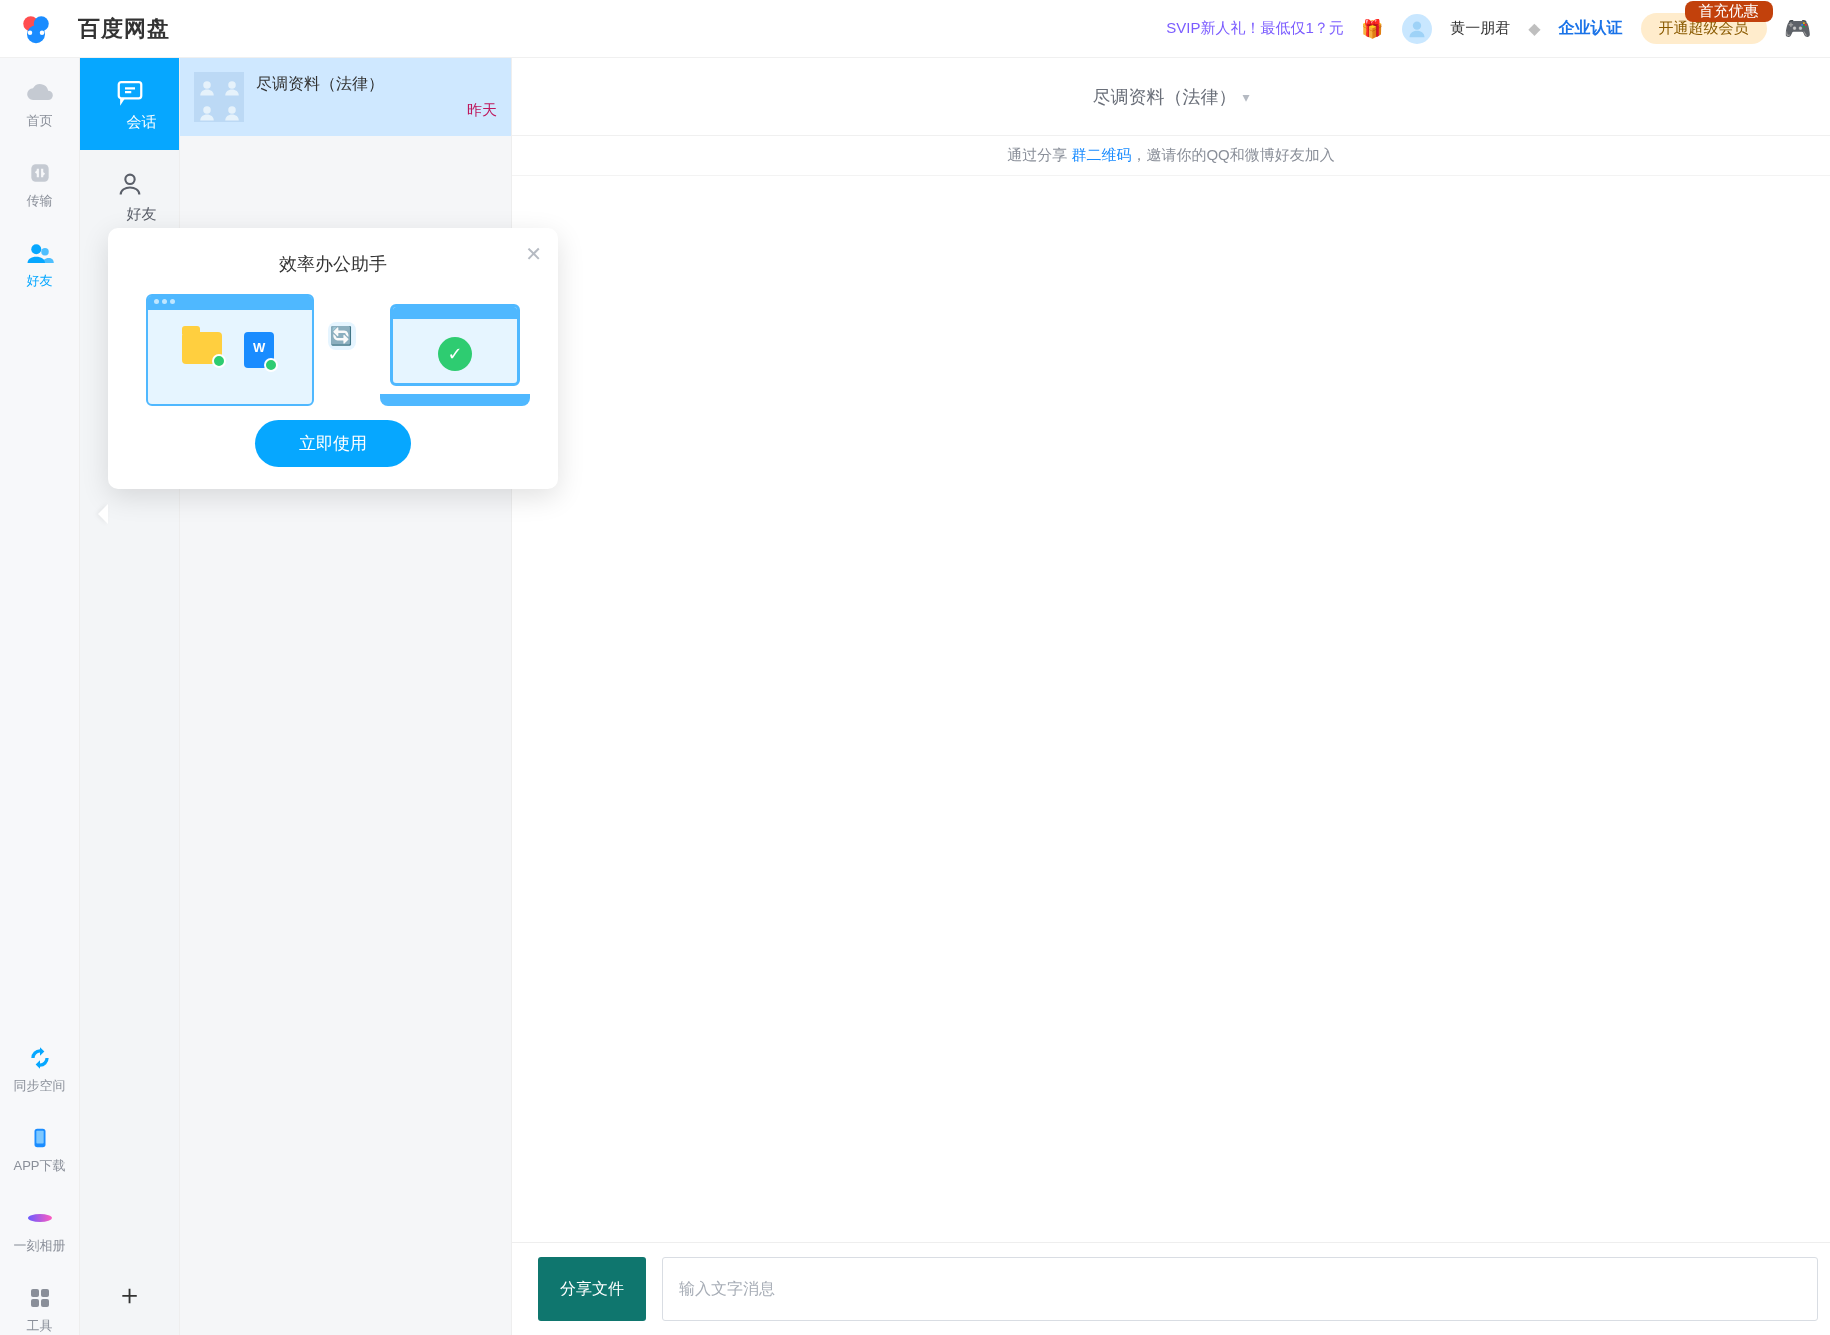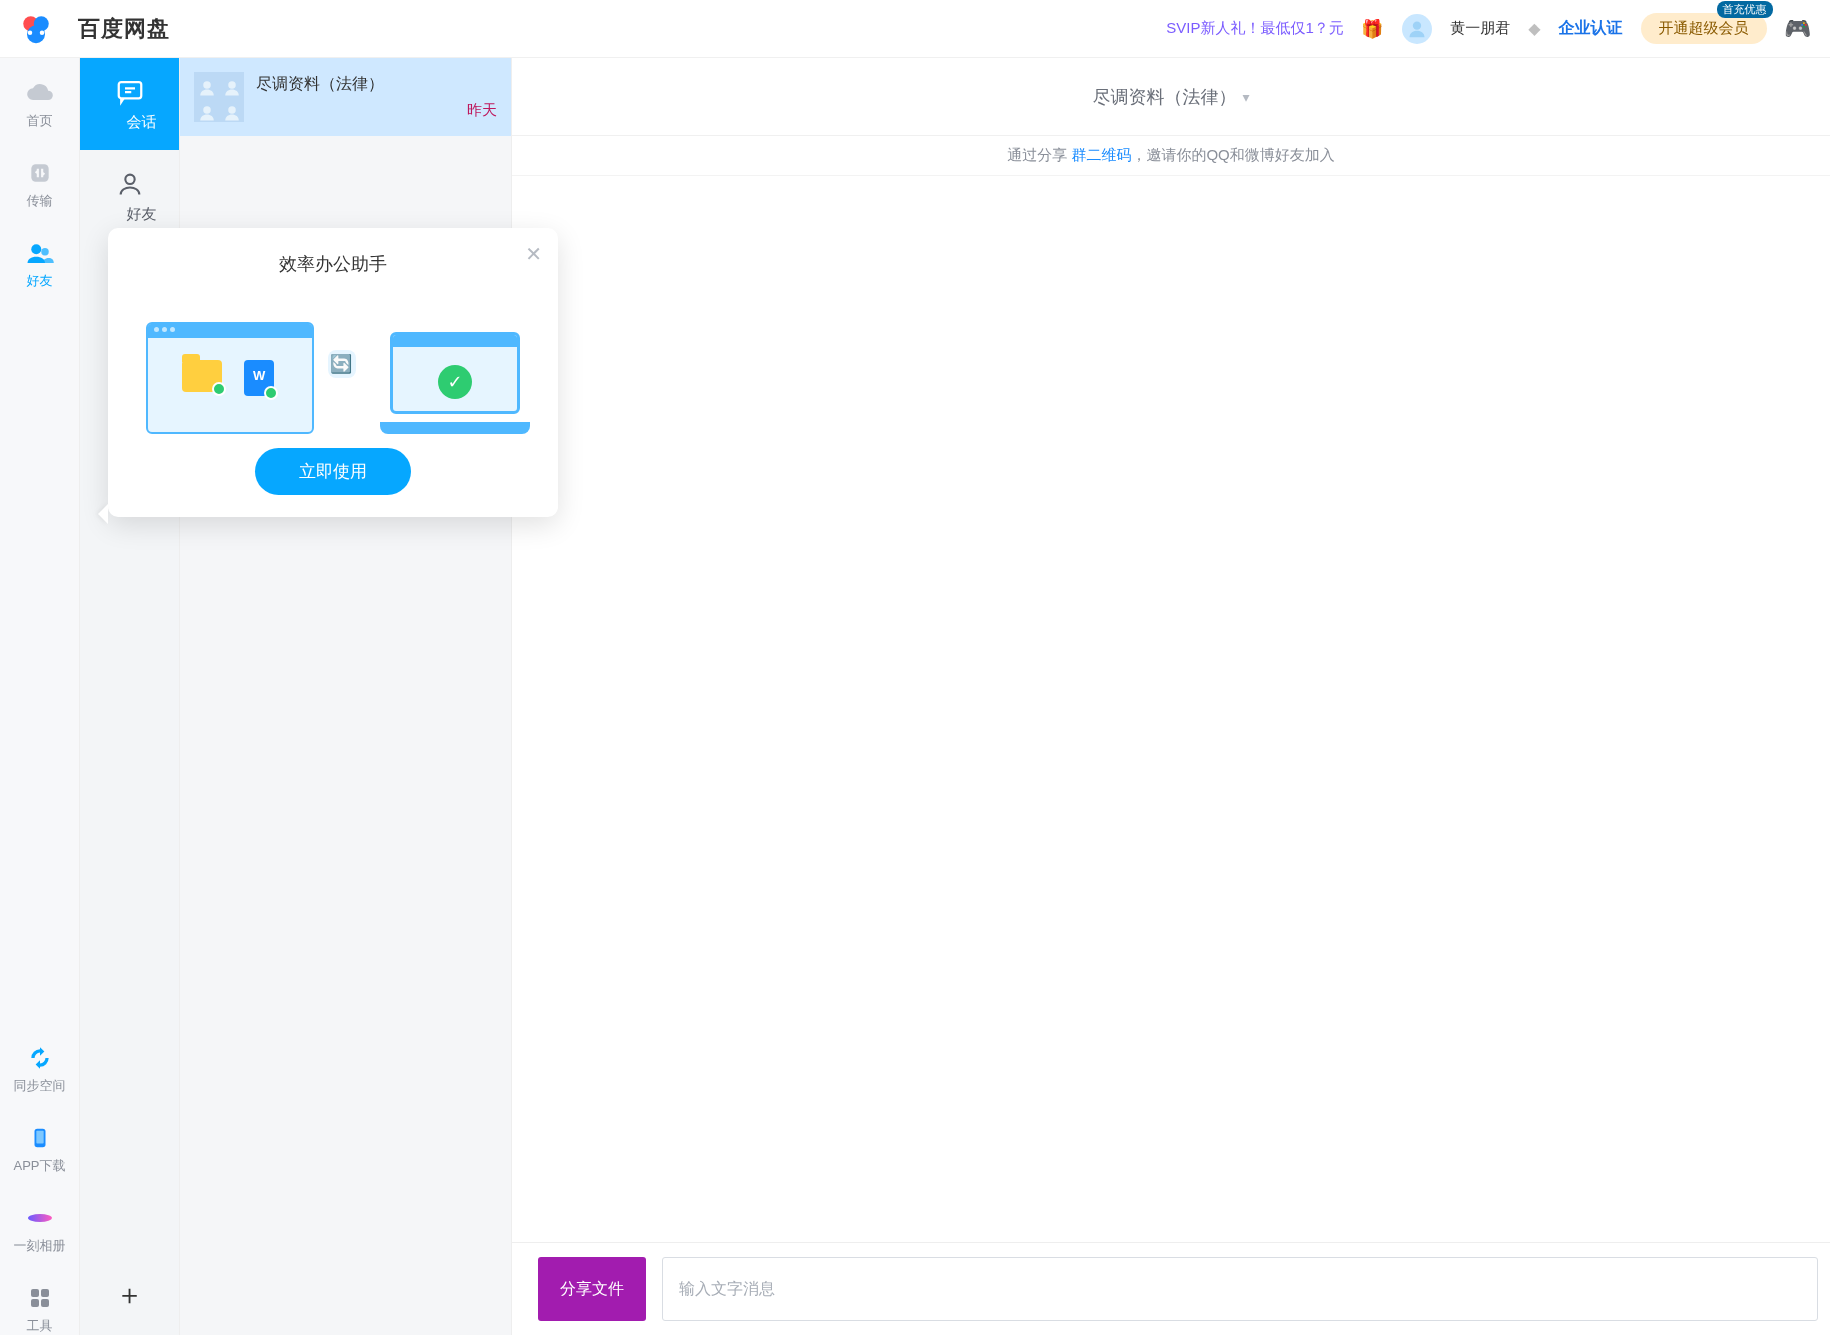--- a/index.html
+++ b/index.html
@@ -38,22 +38,22 @@
   .username { font-size: 15px; color: #333; }
   .diamond-icon { color: #bfbfbf; font-size: 16px; }
   .enterprise-link { color: #1a73e8; font-weight: 600; font-size: 16px; cursor: pointer; }
   .svip-btn {
     background: #ffeccc; color: #8a5a00;
     border-radius: 20px; padding: 6px 18px; font-size: 15px;
     position: relative; cursor: pointer;
   }
   .svip-badge {
     position: absolute; top: -12px; right: -6px;
-    background: #0369a1; color: #fff; font-size: 11px;
-    padding: 1px 6px; border-radius: 8px;
+    background: #c2410c; color: #fff; font-size: 15px;
+    padding: 1px 14px; border-radius: 8px;
   }
   .gamepad-icon { font-size: 22px; }
 
   
   .body-wrap {
     display: flex;
     height: calc(100% - 58px);
   }
 
   
@@ -159,21 +159,21 @@
     border-bottom: 1px solid #f3f3f3;
   }
   .chat-invite-bar .qr-link { color: #1a8cff; cursor: pointer; }
   .chat-scroll { flex: 1; background: #fff; }
   .chat-input-bar {
     display: flex; gap: 16px; align-items: stretch;
     padding: 14px 12px 14px 26px;
     border-top: 1px solid #eee;
   }
   .share-btn {
-    background: #a21caf; color: #fff;
+    background: #0f766e; color: #fff;
     border: none; border-radius: 3px;
     padding: 9px 22px; font-size: 16px; cursor: pointer;
   }
   .chat-input {
     flex: 1;
     border: 1px solid #d9dde3;
     border-radius: 3px;
     padding: 0 16px;
     font-size: 16px;
     color: #333;
@@ -200,21 +200,21 @@
     border-top: 10px solid transparent;
     border-bottom: 10px solid transparent;
     border-right: 10px solid #fff;
     filter: drop-shadow(-2px 0 2px rgba(0,0,0,0.06));
   }
   .promo-close {
     position: absolute; top: 14px; right: 16px;
     color: #b5bac2; font-size: 20px; cursor: pointer;
     background: none; border: none;
   }
-  .promo-title { text-align: center; font-size: 18px; color: #333; margin-bottom: 28px; font-weight: 500;}
+  .promo-title { text-align: center; font-size: 18px; color: #333; margin-bottom: 0; font-weight: 500;}
   .promo-sub { text-align: center; color: #8a8f99; font-size: 15px; line-height: 1.9; margin-bottom: 16px; }
   .promo-illus { height: 130px; position: relative; margin-bottom: 14px; }
   .promo-cta {
     display: block;
     margin: 0 auto;
     background: #06a7ff; color: #fff;
     border: none; border-radius: 28px;
     padding: 12px 44px; font-size: 17px; cursor: pointer;
   }
   

